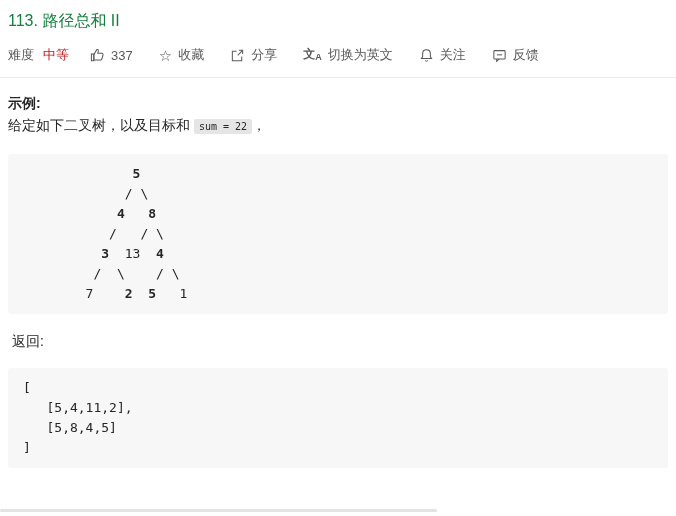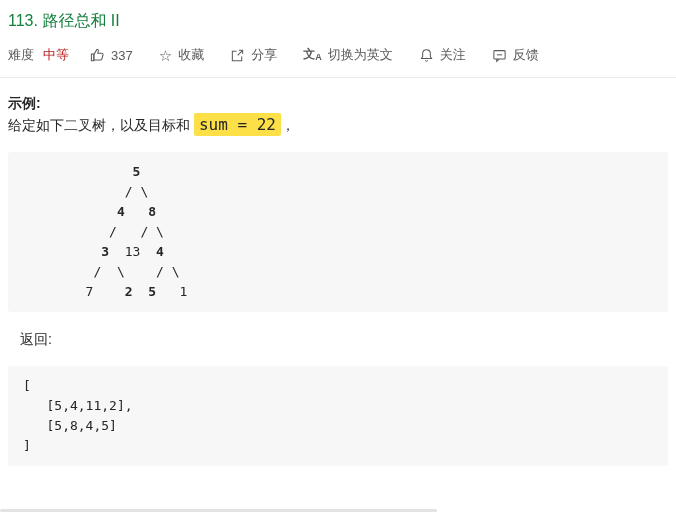--- a/index.html
+++ b/index.html
@@ -18,25 +18,25 @@
   .tgap{margin-right:26px;}
   .titem svg{display:block;}
   .star-glyph{font-size:15px;line-height:15px;color:#595959;}
   .translate-glyph{font-size:12px;line-height:14px;font-weight:bold;}
   .translate-glyph .sub{font-size:9px;vertical-align:-2px;}
   .divider{border-top:1px solid #eaeaea;width:676px;}
   .main{padding:0 8px;font-size:14px;line-height:22px;}
   .main p{margin:14px 0;}
   .main p.first{margin-top:16px;}
   .main p.example-block{margin:14px 0 0;}
-  .main p.sec-label{margin:16px 12px 8px;}
+  .main p.sec-label{margin:16px 4px 8px;}
   b,strong{font-weight:700;}
   .inline-code{
     font-family:"DejaVu Sans Mono","Liberation Mono",monospace;
-    font-size:16px;background:#fde047;color:#262626;
+    font-size:10px;background:#e5e5e5;color:#262626;
     padding:2px 5px;border-radius:2px;
   }
   pre.code-block{
     margin:16px 0;background:#f7f7f8;border-radius:3px;
     padding:10px 15px;color:#262626;
     font-family:"DejaVu Sans Mono","Liberation Mono",monospace;
     font-size:13px;line-height:20px;white-space:pre;overflow:hidden;
   }
   pre.code-block .b{font-weight:700;}
   .hscrollbar{

